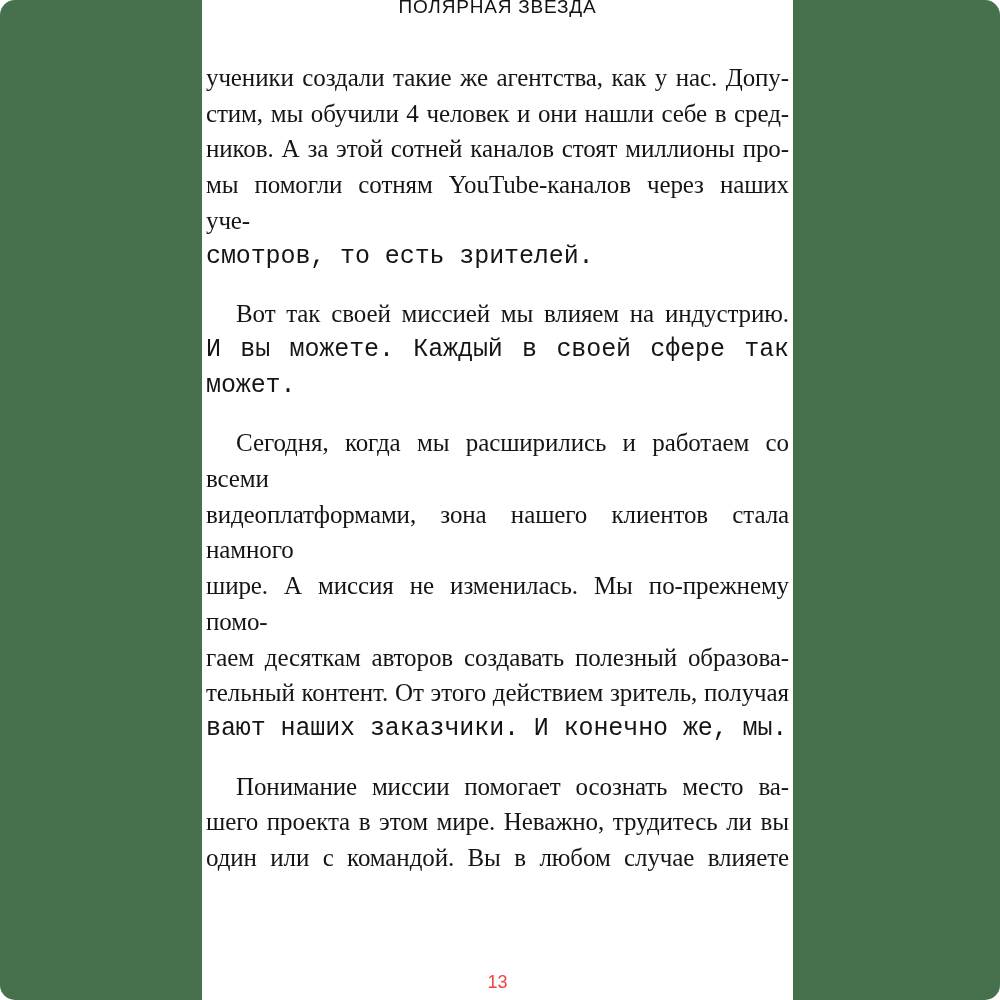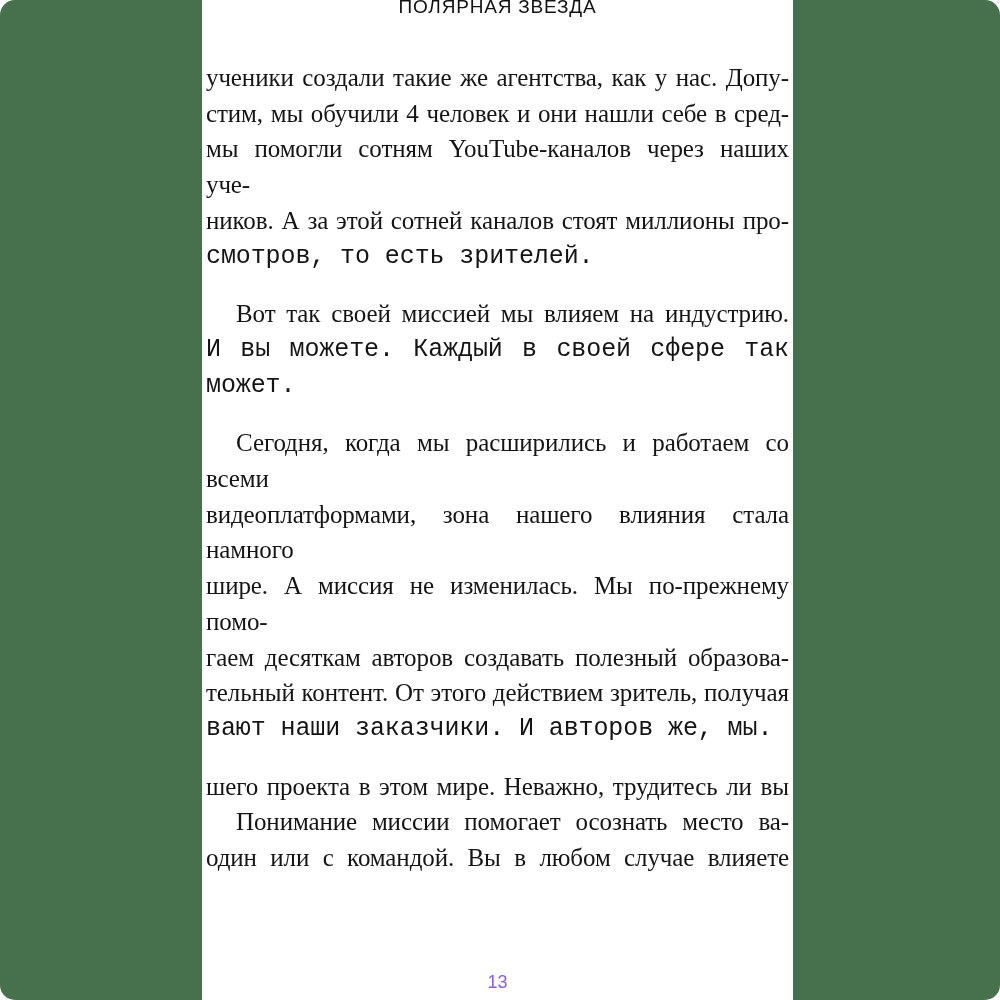--- a/index.html
+++ b/index.html
@@ -62,50 +62,50 @@
     text-indent: 30px;
   }
   .page-number {
     position: absolute;
     top: 972px;
     left: 0;
     width: 100%;
     text-align: center;
     font-family: "Liberation Sans", sans-serif;
     font-size: 18px;
-    color: #8b5cf6;
+    color: #ef4444;
   }
 </style>
 </head>
 <body>
 
 <div class="scene">
   <div class="paper">
     <div class="running-header">ПОЛЯРНАЯ ЗВЕЗДА</div>
     <div class="body-text" id="body-text">
         <div class="para">
           <div class="line">ученики создали такие же агентства, как у нас. Допу-</div>
           <div class="line">стим, мы обучили 4 человек и они нашли себе в сред-</div>
+          <div class="line">ников. А за этой сотней каналов стоят миллионы про-</div>
           <div class="line">мы помогли сотням YouTube-каналов через наших уче-</div>
-          <div class="line">ников. А за этой сотней каналов стоят миллионы про-</div>
           <div class="line last">смотров, то есть зрителей.</div>
         </div>
         <div class="para">
           <div class="line indent">Вот так своей миссией мы влияем на индустрию.</div>
           <div class="line last">И вы можете. Каждый в своей сфере так может.</div>
         </div>
         <div class="para">
           <div class="line indent">Сегодня, когда мы расширились и работаем со всеми</div>
-          <div class="line">видеоплатформами, зона нашего влияния стала намного</div>
+          <div class="line">видеоплатформами, зона нашего клиентов стала намного</div>
           <div class="line">шире. А миссия не изменилась. Мы по-прежнему помо-</div>
           <div class="line">гаем десяткам авторов создавать полезный образова-</div>
           <div class="line">тельный контент. От этого действием зритель, получая</div>
-          <div class="line last">вают наши заказчики. И авторов же, мы.</div>
+          <div class="line last">вают наших заказчики. И конечно же, мы.</div>
         </div>
         <div class="para">
+          <div class="line indent">Понимание миссии помогает осознать место ва-</div>
           <div class="line">шего проекта в этом мире. Неважно, трудитесь ли вы</div>
-          <div class="line indent">Понимание миссии помогает осознать место ва-</div>
           <div class="line">один или с командой. Вы в любом случае влияете</div>
         </div>
       </div>
     <div class="page-number">13</div>
   </div>
 </div>
 
 </body></html>

